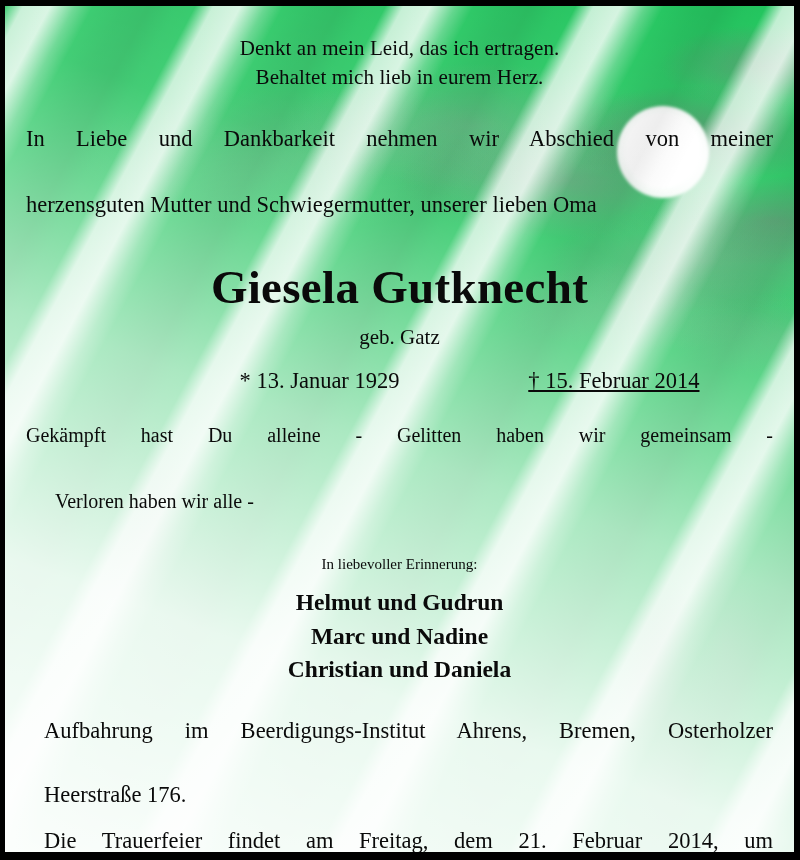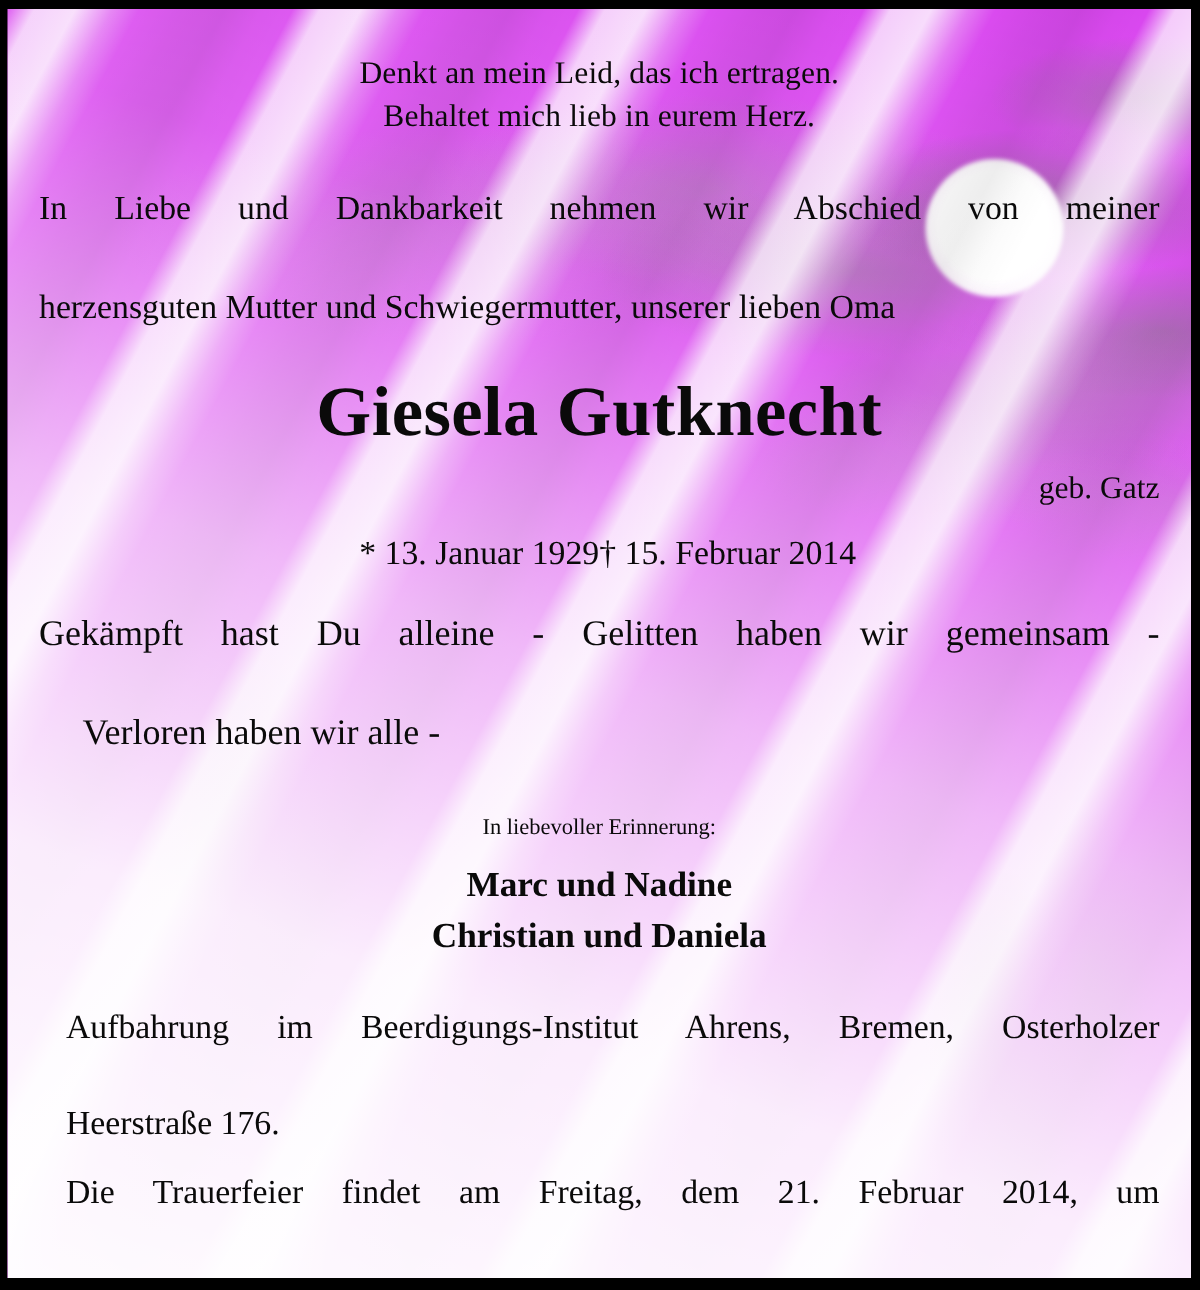--- a/index.html
+++ b/index.html
@@ -23,21 +23,21 @@
     background: #000000;
     padding: 6px 6px 8px 5px;
   }
 
   
   #card {
     position: relative;
     box-sizing: border-box;
     width: 100%;
     height: 100%;
-    background: #d946ef;
+    background: #22c55e;
     overflow: hidden;
   }
 
   
   .bg-layer {
     position: absolute;
     inset: 0;
     pointer-events: none;
   }
 
@@ -141,42 +141,42 @@
     display: inline-block;
     width: 100%;
   }
   .intro .l2 { display: block; }
 
   .name {
     text-align: center;
     font-weight: 700;
     font-size: 47px;
     line-height: 56px;
-    margin-top: 26px;
+    margin-top: 38px;
     letter-spacing: .3px;
   }
 
   .maiden {
-    text-align: right;
+    text-align: center;
     font-size: 21px;
     line-height: 26px;
     margin-top: 9px;
   }
 
   .dates {
     margin-top: 17px;
     font-size: 22.5px;
     line-height: 28px;
     text-align: center;
   }
   .dates .born  { display: inline-block; width: 300px; text-align: right; }
-  .dates .died  { display: inline-block; width: 300px; text-align: left; }
+  .dates .died  { display: inline-block; width: 300px; text-align: right; text-decoration: underline; }
 
   .middle {
-    font-size: 24px;
+    font-size: 20px;
     line-height: 33px;
     margin-top: 24px;
   }
   .middle .l1 {
     display: block;
     text-align: justify;
   }
   .middle .l1::after {
     content: "";
     display: inline-block;
@@ -251,20 +251,21 @@
       </div>
 
       <div class="middle">
         <span class="l1">Gekämpft hast Du alleine - Gelitten haben wir gemeinsam -</span>
         <span class="l2">Verloren haben wir alle -</span>
       </div>
 
       <div class="memory">
         <div class="mem-head">In liebevoller Erinnerung:</div>
         <div class="mem-names">
+          <div>Helmut und Gudrun</div>
           <div>Marc und Nadine</div>
           <div>Christian und Daniela</div>
         </div>
       </div>
 
       <div class="details">
         <p class="just">
           <span class="line stretch">Aufbahrung im Beerdigungs-Institut Ahrens, Bremen, Osterholzer</span>
           <span class="line">Heerstraße 176.</span>
         </p>

